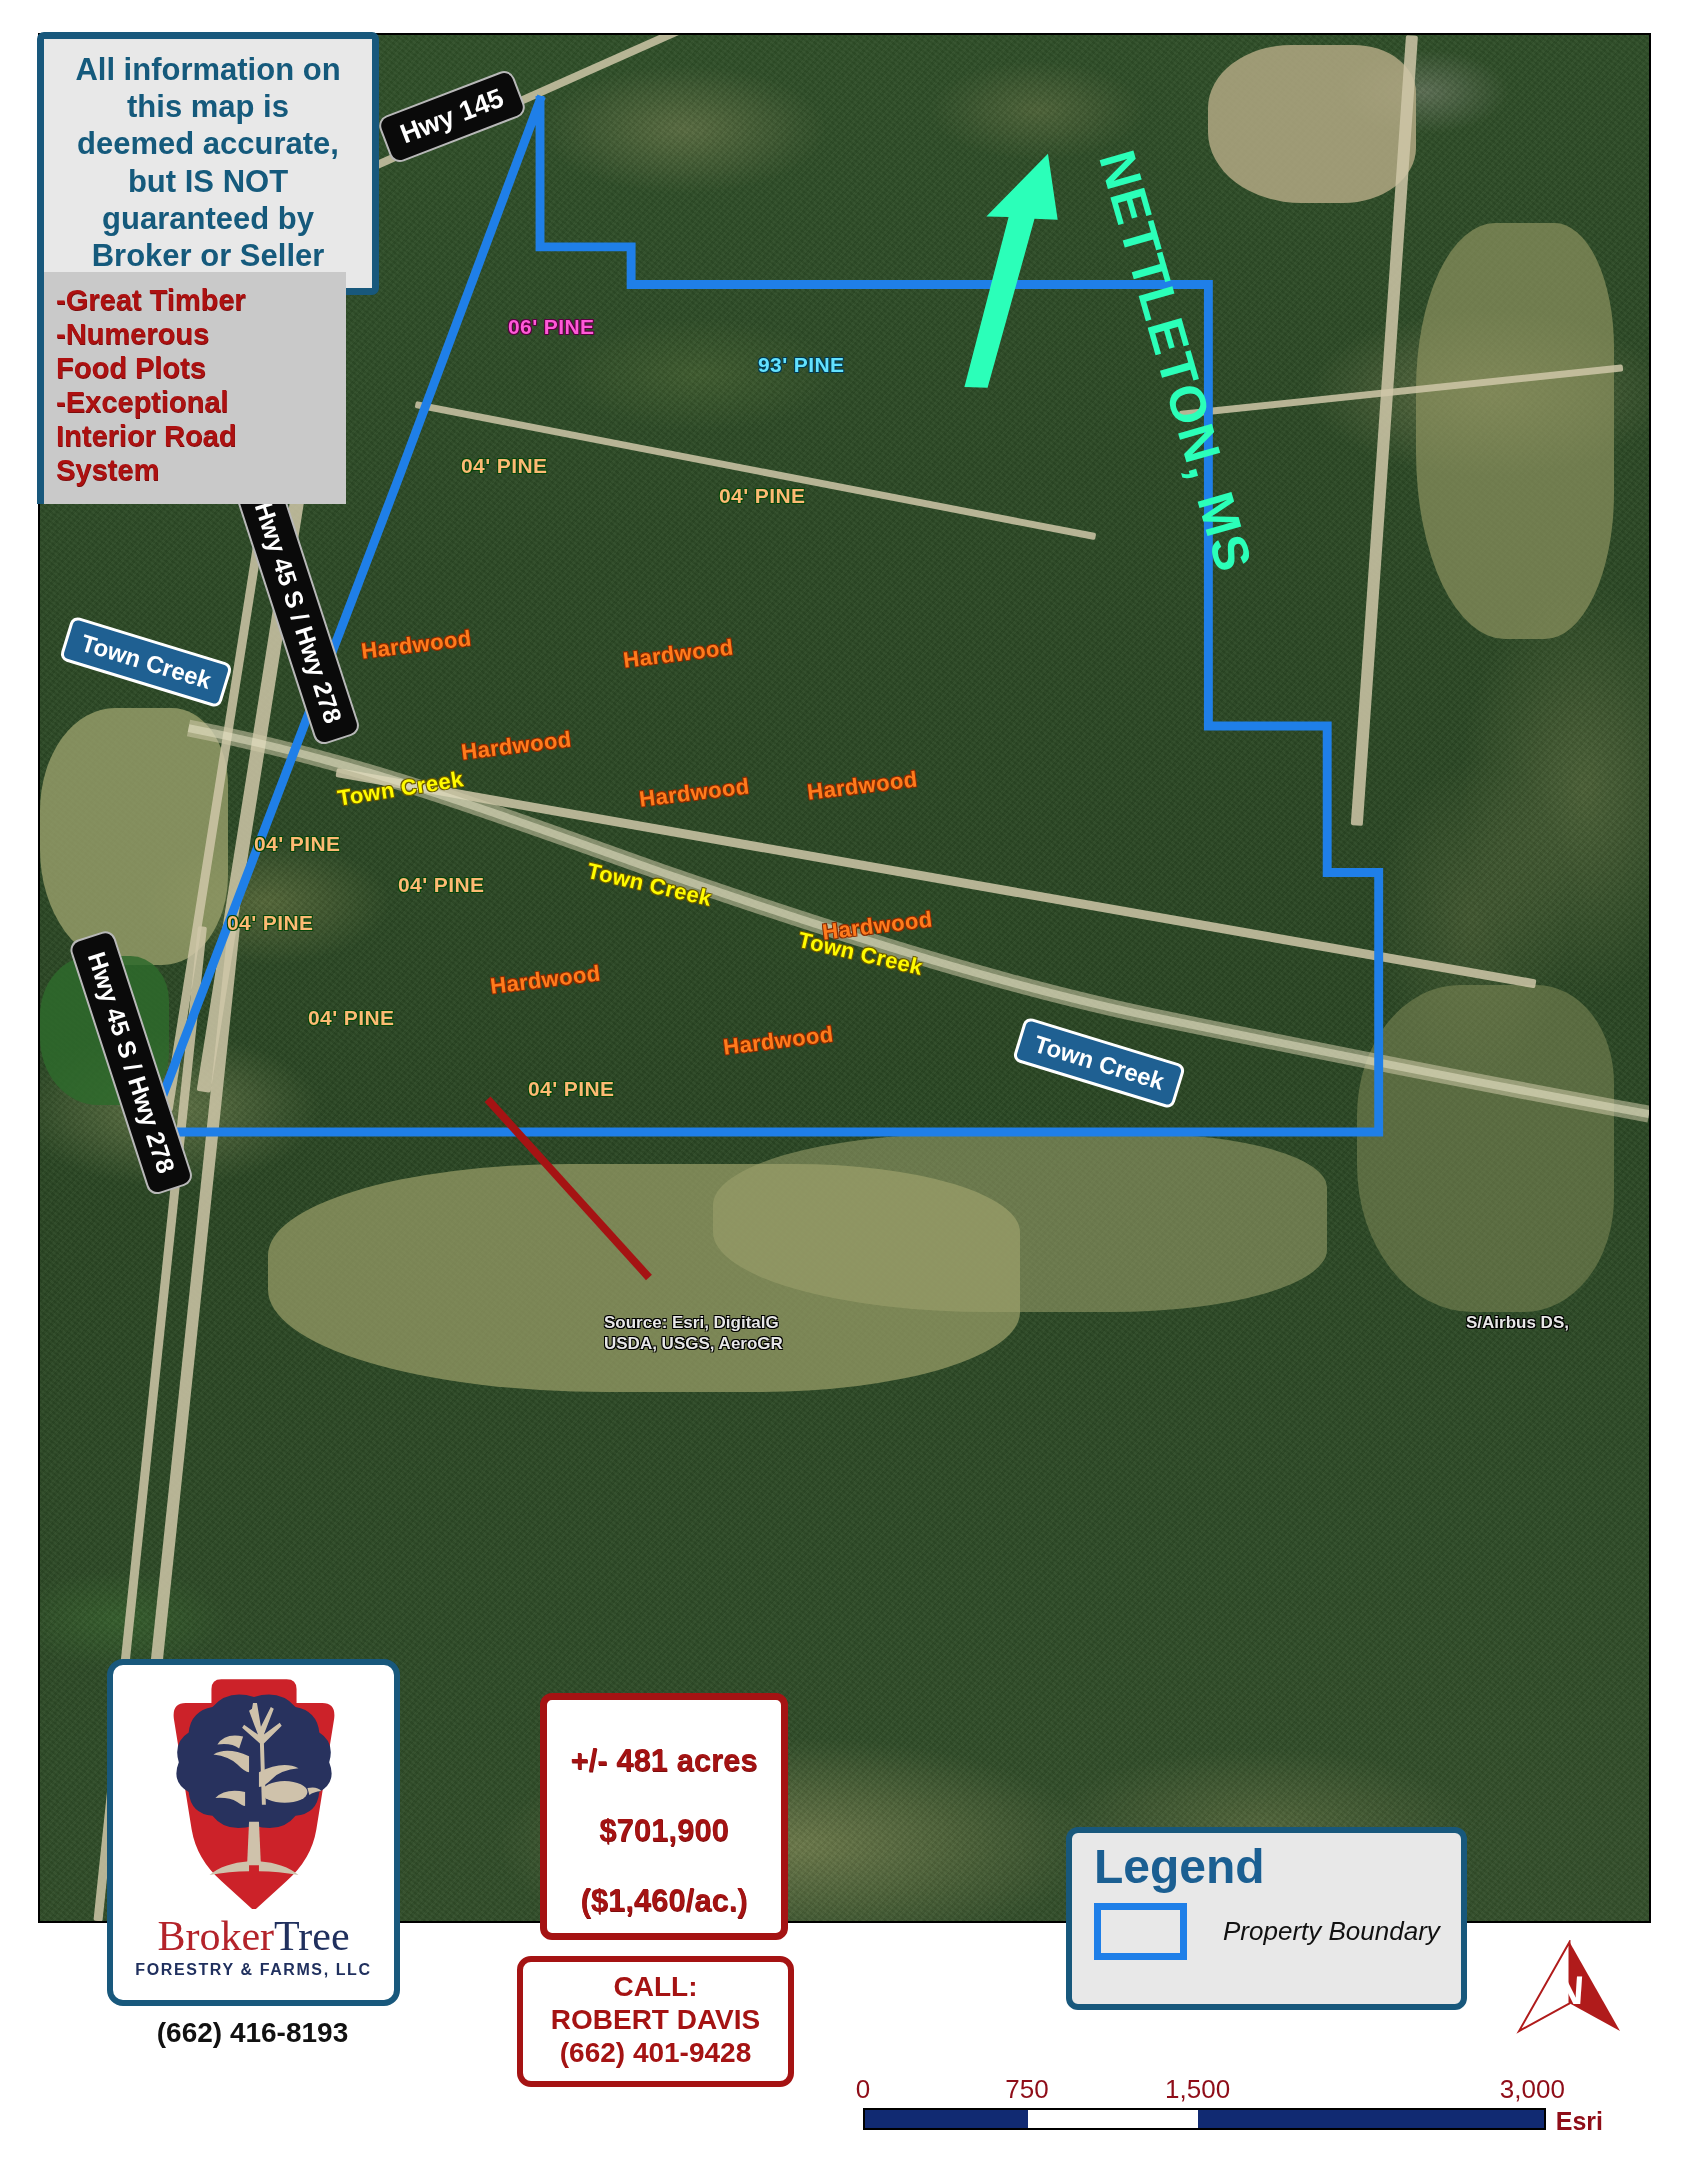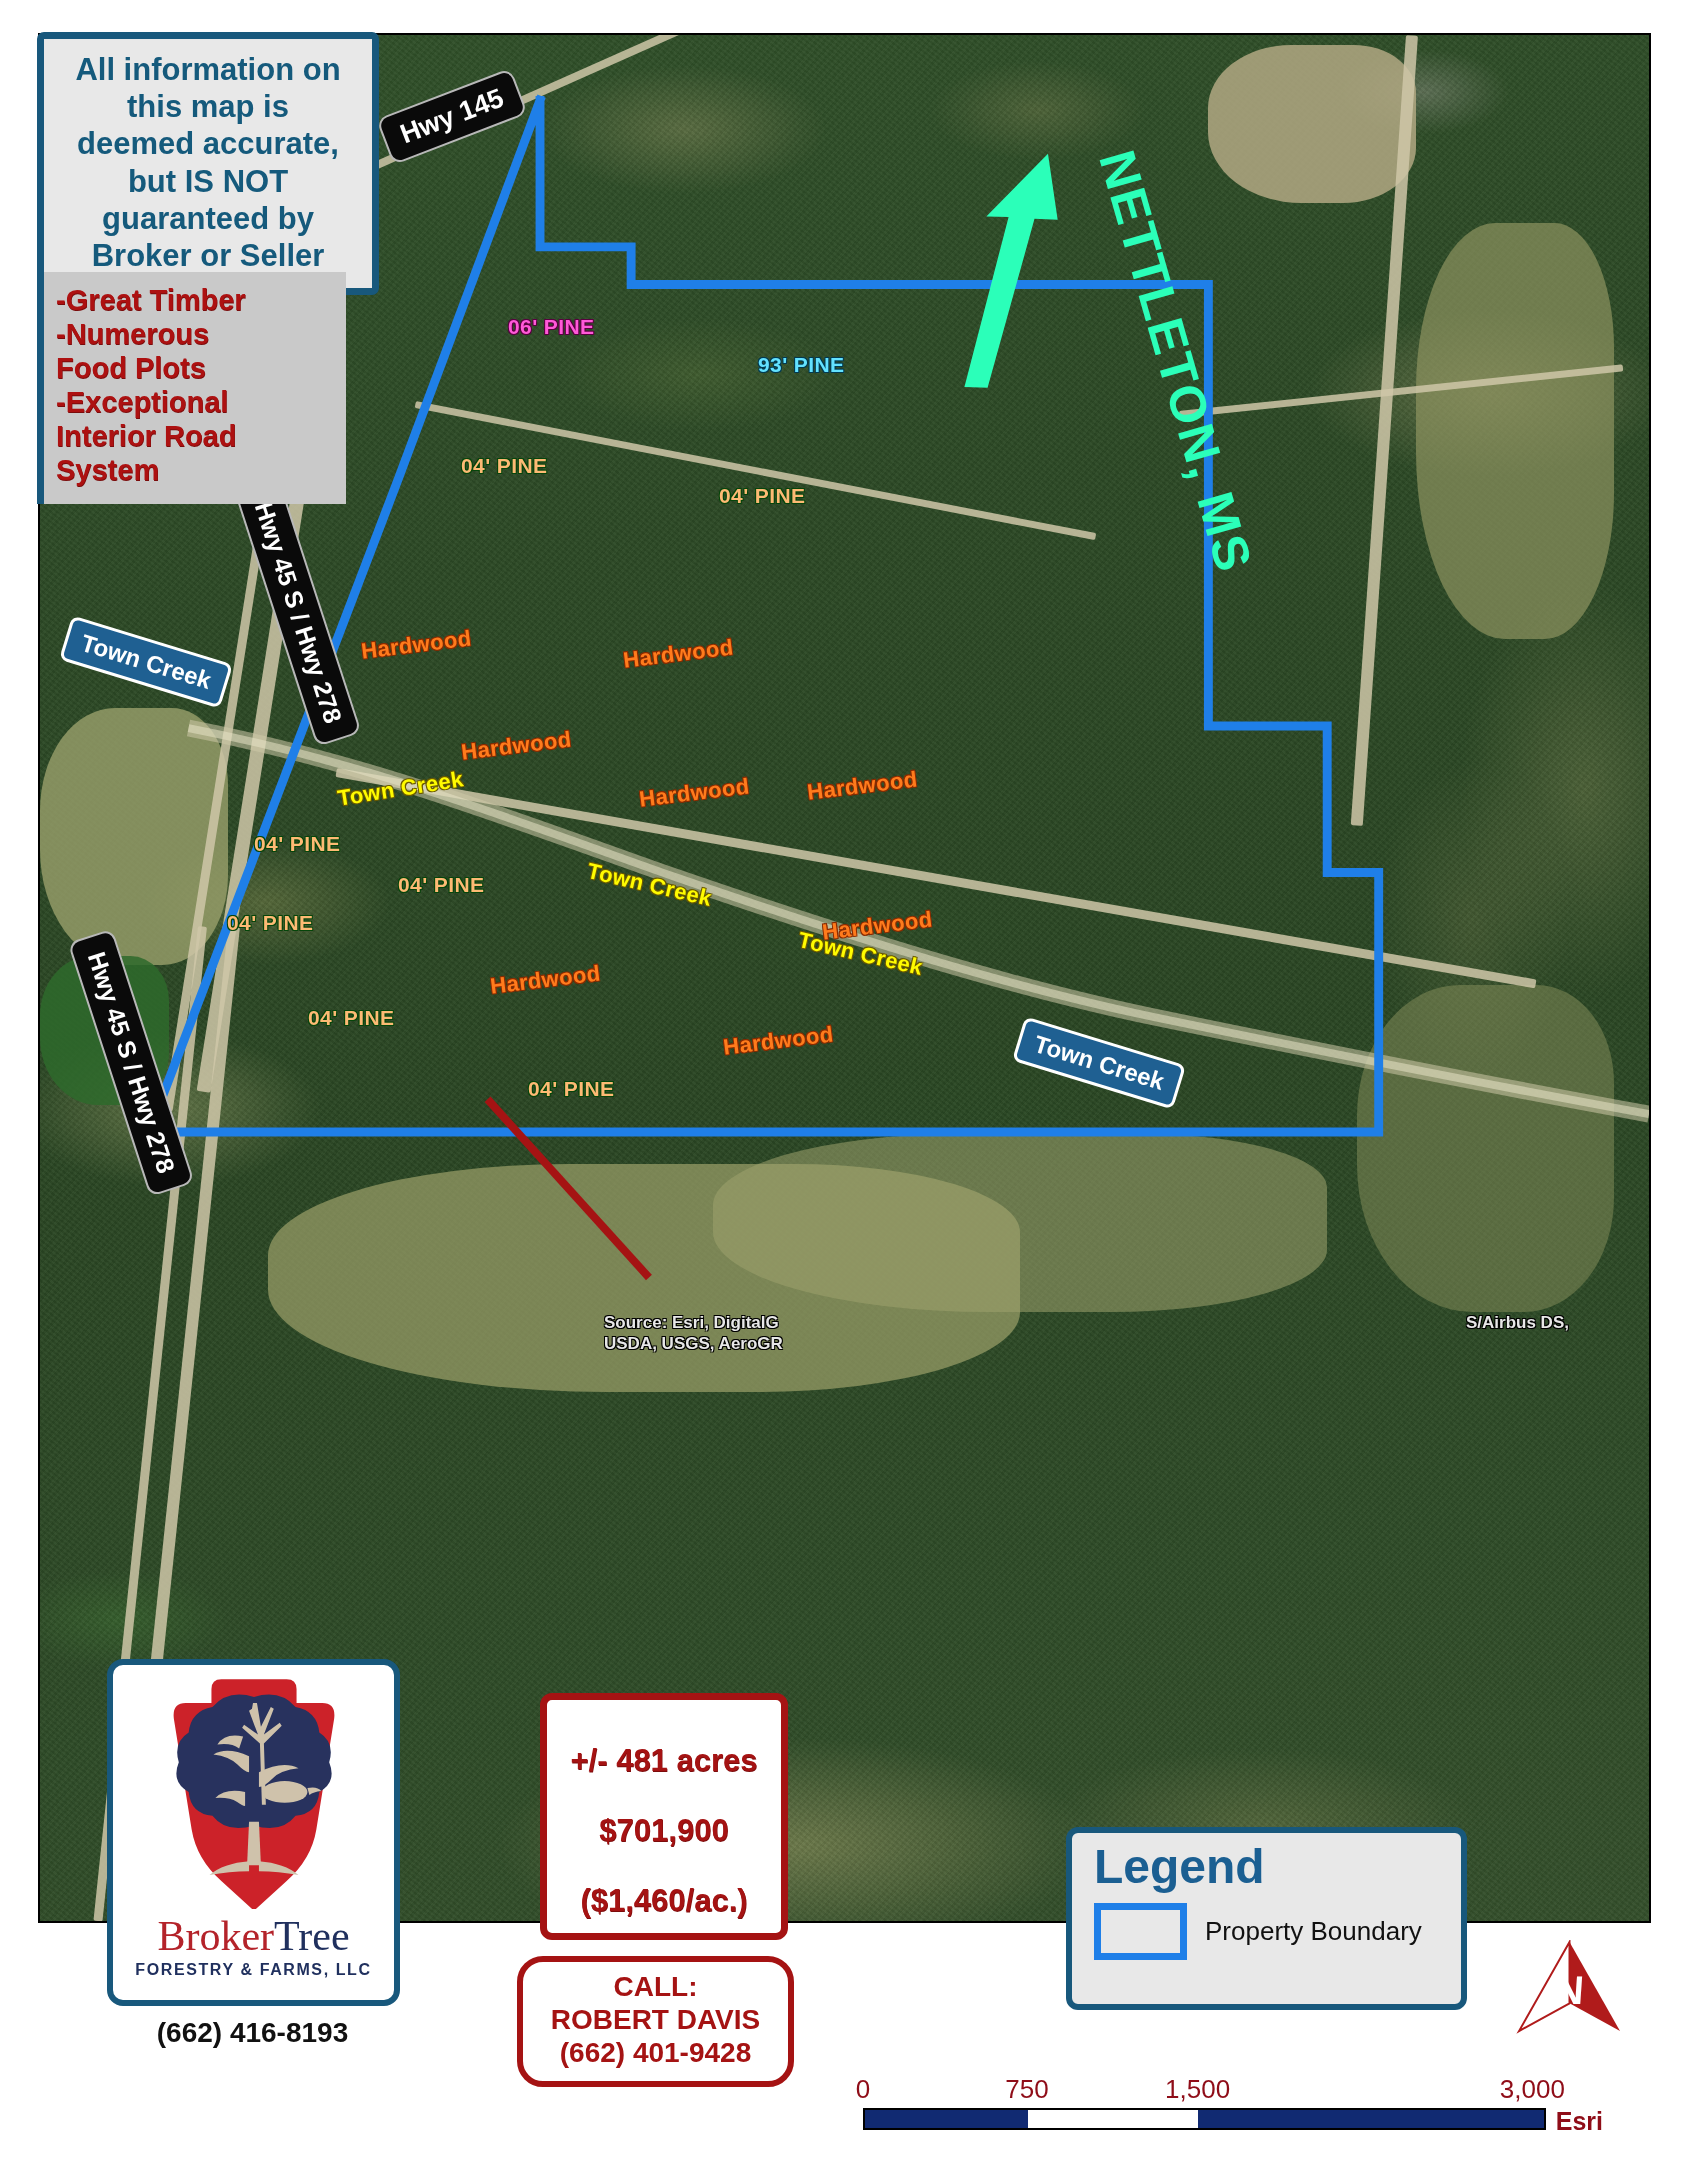--- a/index.html
+++ b/index.html
@@ -77,28 +77,28 @@
       background:#fff;border-radius:16px;box-sizing:border-box;padding:8px 6px 4px;text-align:center;}
   #logo-wordmark{font-family:"Liberation Serif",serif;font-size:42px;letter-spacing:0px;line-height:1;margin-top:2px;}
   #logo-wordmark .d{color:#b4232a;}
   #logo-wordmark .t{color:#20305e;}
   #logo-sub{font-size:16px;font-weight:bold;color:#20305e;letter-spacing:1.6px;margin-top:4px;}
   #logo-phone{position:absolute;left:99px;top:2017px;width:307px;text-align:center;
       font-size:28px;font-weight:bold;color:#111;}
 
   
   #call-box{position:absolute;left:517px;top:1956px;width:277px;border:6px solid #a51313;background:#fff;
-      border-radius:26px;text-align:center;padding:8px 4px 12px;box-sizing:border-box;
+      border-radius:14px;text-align:center;padding:8px 4px 12px;box-sizing:border-box;
       color:#a51313;font-weight:bold;font-size:28px;line-height:1.18;}
 
   
   #legend-box{position:absolute;left:1066px;top:1827px;width:401px;height:183px;border:6px solid #18587c;
       background:#e8e8e8;box-sizing:border-box;padding:10px 0 0 22px;border-radius:12px;}
   #legend-title{color:#1b5f92;font-weight:bold;font-size:48px;line-height:1;margin-bottom:10px;}
-  #legend-row{display:flex;align-items:center;gap:18px;margin-top:12px;}
+  #legend-row{display:flex;align-items:center;gap:36px;margin-top:12px;font-style:italic;}
   #legend-swatch{width:93px;height:57px;border:7px solid #1f7fe8;background:#e8e8e8;box-sizing:border-box;}
   #legend-label{font-size:26px;color:#111;}
 
   
   #north-arrow{position:absolute;left:1515px;top:1940px;width:109px;height:99px;}
   #north-arrow .nletter{position:absolute;left:40px;top:28px;color:#fff;font-weight:bold;font-size:40px;
       font-family:"Liberation Sans",sans-serif;transform:skewX(-4deg);}
 
   
   #scale{position:absolute;left:863px;top:2074px;width:683px;}

